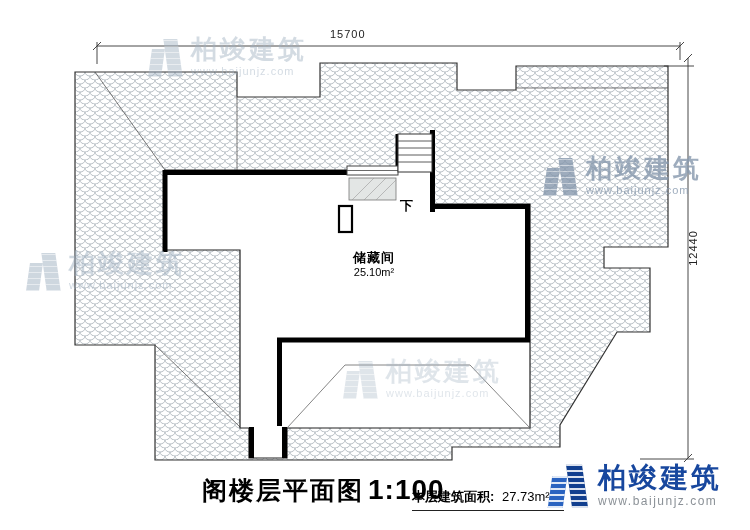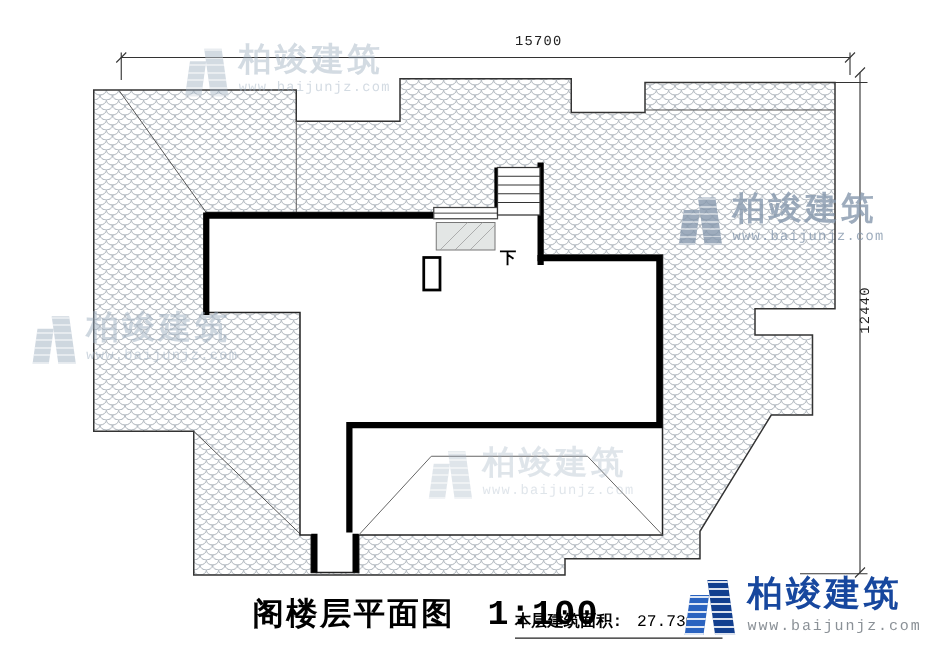--- a/index.html
+++ b/index.html
@@ -1,29 +1,29 @@
 <!DOCTYPE html>
 <html><head>
 <meta charset="utf-8">
 <style>
   html,body{margin:0;padding:0;background:#fff;}
   .canvas{
     position:relative;width:750px;height:530px;background:#ffffff;overflow:hidden;
-    font-family:Liberation Mono, monospace;color:#000;
+    font-family:Liberation Sans, sans-serif;color:#000;
   }
   svg.plan{position:absolute;left:0;top:0;}
   .lbl{position:absolute;}
   .dim{font-size:11px;color:#222;letter-spacing:1px;}
-  .dim-top{left:330px;top:28px;width:120px;text-align:right;}
+  .dim-top{left:330px;top:28px;width:120px;text-align:left;}
   .dim-right{left:666px;top:242px;width:54px;text-align:center;transform:rotate(-90deg);transform-origin:center;}
   .room-label{left:318px;top:250px;width:112px;text-align:center;line-height:1.25;}
   .room-name{font-size:13px;font-weight:bold;letter-spacing:1px;}
   .room-area{font-size:11px;}
   .stair-label{left:400px;top:197px;font-size:13px;font-weight:bold;}
-  .title-row{left:202px;top:474px;display:flex;align-items:baseline;gap:26px;justify-content:flex-end;}
+  .title-row{left:202px;top:474px;display:flex;align-items:baseline;gap:4px;justify-content:flex-end;}
   .title-main{font-size:25px;font-weight:bold;letter-spacing:2px;}
   .title-scale{font-size:28px;font-weight:600;letter-spacing:1px;}
   .area-note{left:412px;top:488px;font-size:13px;font-weight:bold;
              border-bottom:1.5px solid #222;padding:0 14px 4px 0;}
   .area-note .val{font-weight:normal;margin-left:4px;}
   
   .brand{left:548px;top:462px;display:flex;align-items:center;gap:10px;}
   .bicon{position:relative;width:40px;height:46px;flex:0 0 auto;}
   .bicon i{position:absolute;bottom:0;display:block;
            background-image:repeating-linear-gradient(to top,rgba(255,255,255,.85) 0 1.5px,transparent 1.5px 6px);}
@@ -160,20 +160,24 @@
       </span>
     <span class="wm-text">
       <span class="wm-cn">柏竣建筑</span>
       <span class="wm-url">www.baijunjz.com</span>
     </span>
   </div>
 
   <div class="lbl dim dim-top">15700</div>
   <div class="lbl dim dim-right">12440</div>
 
+  <div class="lbl room-label">
+    <div class="room-name">储藏间</div>
+    <div class="room-area">25.10m²</div>
+  </div>
 
   <div class="lbl stair-label">下</div>
 
   <div class="lbl title-row">
     <span class="title-main">阁楼层平面图</span>
     <span class="title-scale">1:100</span>
   </div>
 
   <div class="lbl area-note">
     <span>本层建筑面积:</span>

